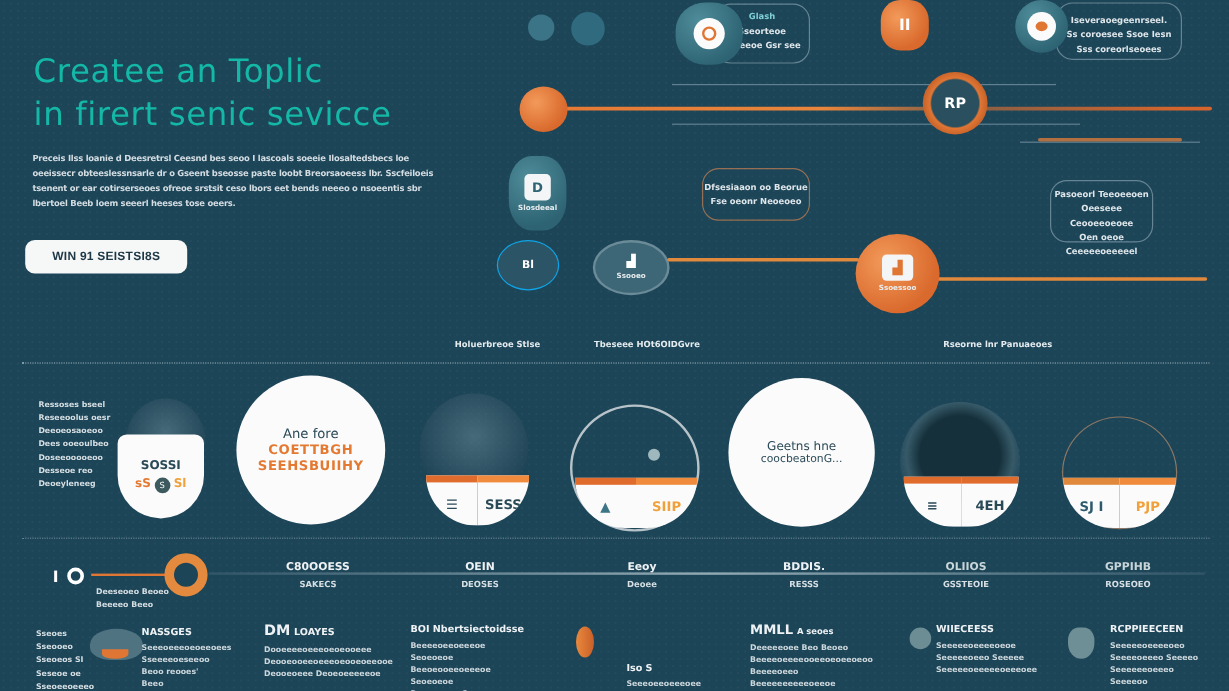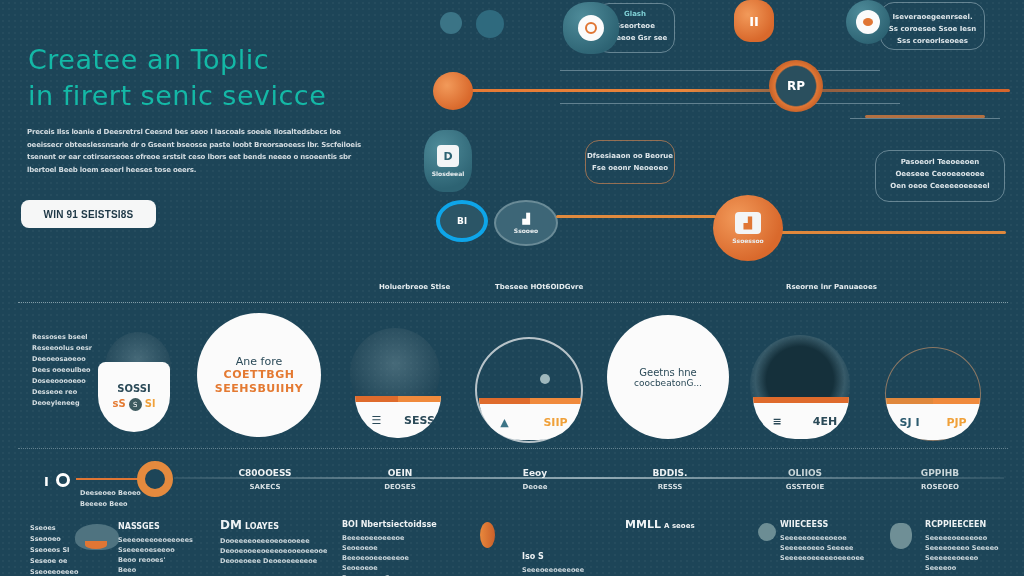--- a/index.html
+++ b/index.html
@@ -104,34 +104,34 @@
 
 <div class="abs node" style="left:769px;top:60px;width:54px;height:52px;background:radial-gradient(circle,#2a4f5e 52%,#e07634 56%,#c9642a 70%);">
   <span style="font-size:12px;font-weight:bold;color:#fff;">RP</span>
 </div>
 
 <div class="abs card" style="left:585px;top:140px;width:90px;height:44px;border-color:rgba(230,140,80,0.6);">
   <div class="card-text" style="margin-top:9px;">Dfsesiaaon oo Beorue</div>
   <div class="card-text">Fse oeonr Neoeoeo</div>
 </div>
 
-<div class="abs card" style="left:875px;top:150px;width:130px;height:52px;">
+<div class="abs card" style="left:875px;top:150px;width:86px;height:52px;">
   <div class="card-text" style="margin-top:5px;">Pasoeorl  Teeoeeoen</div>
   <div class="card-text">Oeeseee Ceooeeoeoee</div>
   <div class="card-text">Oen oeoe Ceeeeeoeeeeel</div>
 </div>
 
 <div class="abs node teal" style="left:424px;top:130px;width:48px;height:62px;border-radius:40%;">
   <div class="icon-box" style="color:#2d6373;">
       <span>D</span>
     </div>
   <span class="node-lbl">Slosdeeal</span>
 </div>
 
-<div class="abs node" style="left:436px;top:200px;width:52px;height:42px;background:#2b5566;border:4px solid #0ea5e9;justify-content:center;">
+<div class="abs node" style="left:414px;top:200px;width:52px;height:42px;background:#2b5566;border:1px solid #0ea5e9;justify-content:center;">
   <span style="font-size:9px;font-weight:bold;color:#fff;">Bl</span>
 </div>
 <div class="abs node" style="left:494px;top:200px;width:64px;height:46px;background:#3d6677;border:2px solid #6a8b97;">
   <span style="font-size:10px;font-weight:bold;color:#fff;">▟</span>
   <span class="node-lbl">Ssooeo</span>
 </div>
 <div class="abs line" style="left:556px;top:215px;width:160px;background:#e08a3e;"></div>
 <div class="abs line" style="left:780px;top:231px;width:226px;background:#e0883c;"></div>
 
 <div class="abs node orange" style="left:713px;top:195px;width:70px;height:66px;">
@@ -281,20 +281,25 @@
   <div class="feat-body">
     <div>Seeeoeeoeeeoee</div>
       <div>Seeeeoeeo</div>
       <div>Seeeeoel  Seeeeo</div>
       <div>Seeoeoee</div>
   </div>
 </div>
 
 <div class="abs" style="left:625px;top:518px;width:105px;">
   <div class="feat-title"><span style="font-size:11px;">MMLL</span> <span style="font-size:7px;">A seoes</span></div>
+  <div class="feat-body">
+    <div>Deeeeeoee Beo Beoeo</div>
+      <div>Beeeeoeeeeooeeoeoeeoeoo</div>
+      <div>Beeeeoeeo Beeeeeeeeeeoeeoe</div>
+  </div>
 </div>
 
 <div class="abs" style="left:758px;top:523px;width:18px;height:18px;border-radius:50%;background:#6c8d94;"></div>
 <div class="abs" style="left:780px;top:520px;width:80px;">
   <div class="feat-title" style="font-size:8px;">WIIECEESS</div>
   <div class="feat-body">
     <div>Seeeeeoeeeeoeoe</div>
       <div>Seeeeeoeeo Seeeee</div>
       <div>Seeeeeoeeeeeoeeeoee</div>
   </div>

